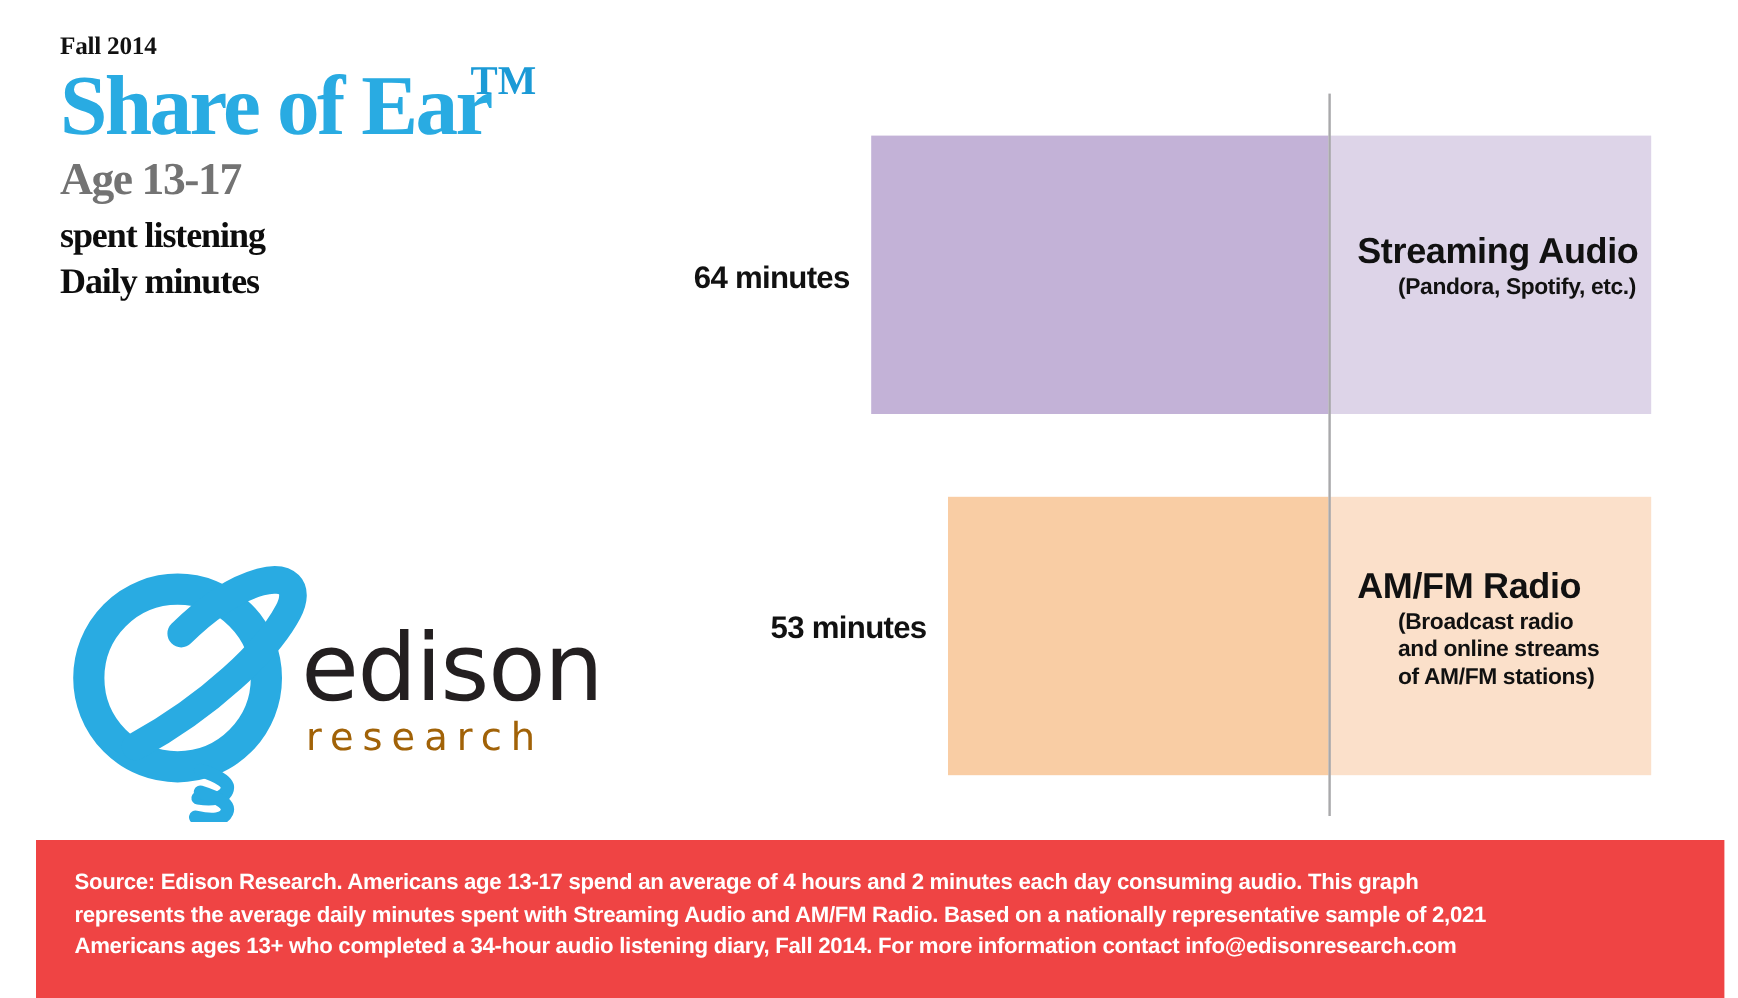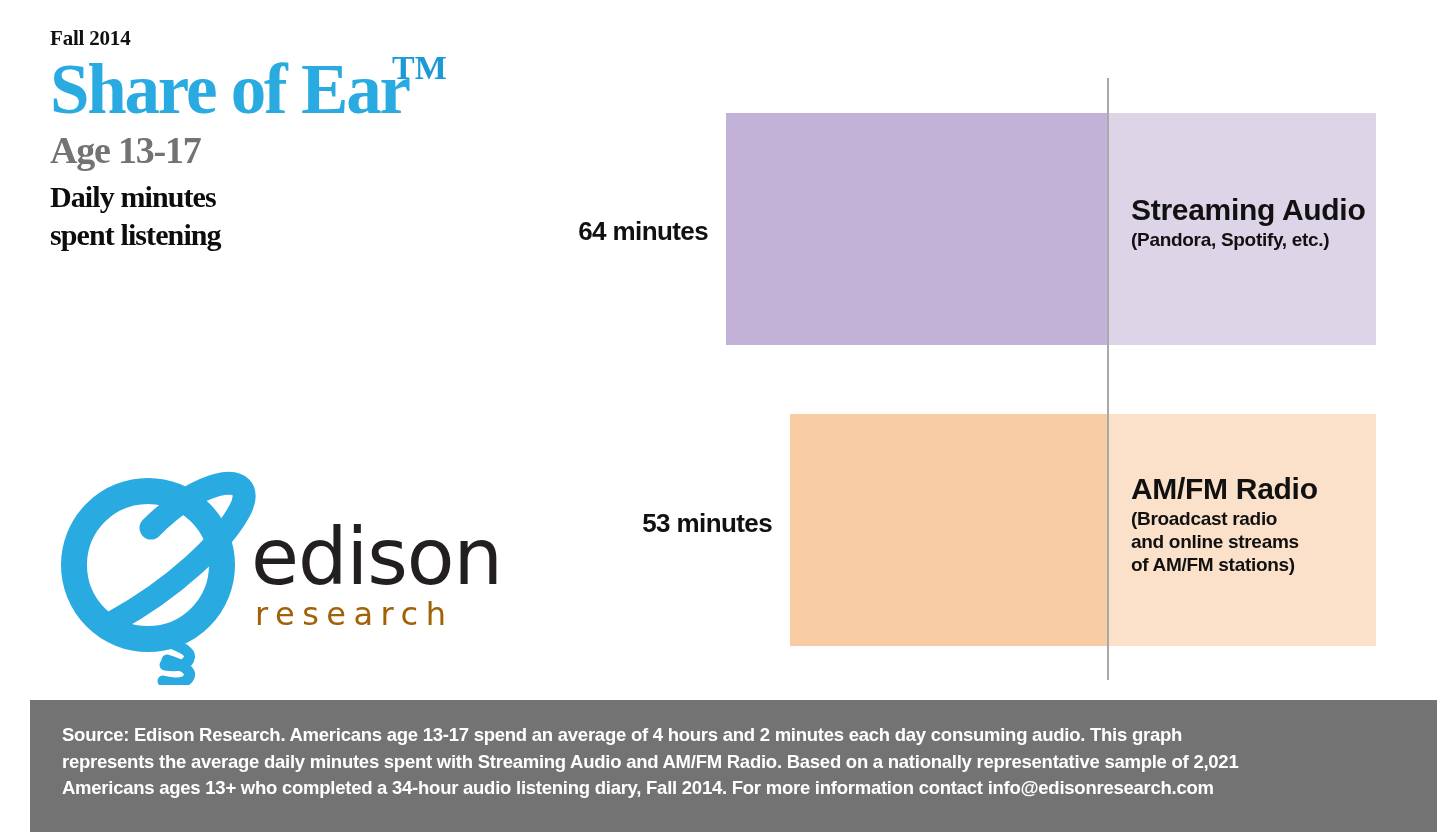--- a/index.html
+++ b/index.html
@@ -157,33 +157,34 @@
     font-size: 30px;
     font-weight: bold;
     line-height: 1.1;
     white-space: nowrap;
   }
   .series-desc {
     font-size: 19px;
     font-weight: bold;
     line-height: 1.22;
     margin-top: 2px;
+    margin-left: 34px;
   }
   .series-desc .desc-line { display: block; white-space: nowrap; }
   #label-streaming { top: 193px; }
   #label-amfm      { top: 472px; }
 
   
   #footer-bar {
     position: absolute;
     left: 30px;
     top: 700px;
     width: 1407px;
     height: 132px;
-    background: #737373;
+    background: #ef4444;
   }
   #footer-text {
     position: absolute;
     left: 32px;
     top: 22px;
     width: 1345px;
     color: #ffffff;
     font-size: 18.5px;
     font-weight: bold;
     line-height: 1.44;
@@ -197,22 +198,22 @@
 <div id="canvas">
 
   <div id="header-block">
     <div id="season-label">Fall 2014</div>
     <div id="title-row">
       <span id="main-title">Share of Ear</span>
       <span id="tm-mark">TM</span>
     </div>
     <div id="age-label">Age 13-17</div>
     <div id="subtitle">
+      <span class="sub-line">spent listening</span>
       <span class="sub-line">Daily minutes</span>
-      <span class="sub-line">spent listening</span>
     </div>
   </div>
 
   <div id="logo-block">
     <span id="logo-mark">
       <svg viewBox="0 0 210 215" width="210" height="215" aria-hidden="true">
 
         <circle cx="93" cy="95" r="74" fill="none" stroke="#29ABE2" stroke-width="26"></circle>
 
         <path d="M 58 152 C 120 118 168 72 185 40 C 196 19 184 9 162 15 C 140 21 116 38 96 58" fill="none" stroke="#29ABE2" stroke-width="23" stroke-linecap="round"></path>

